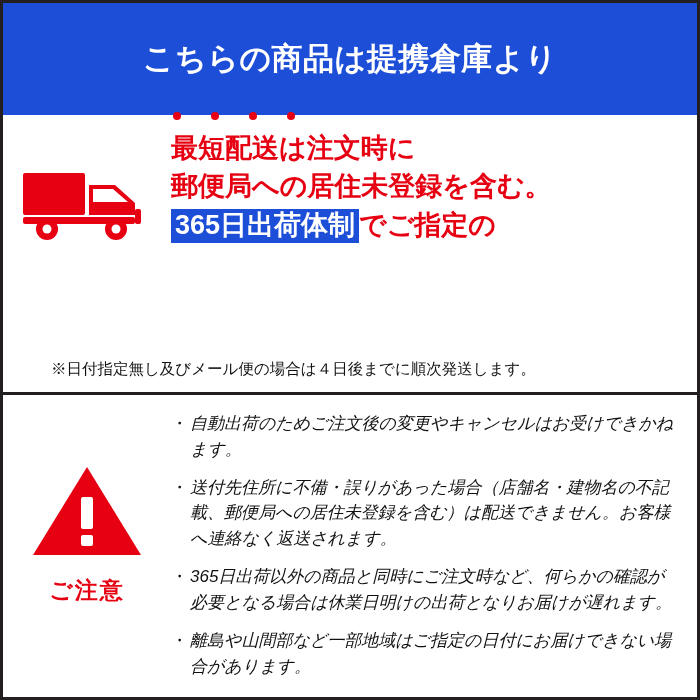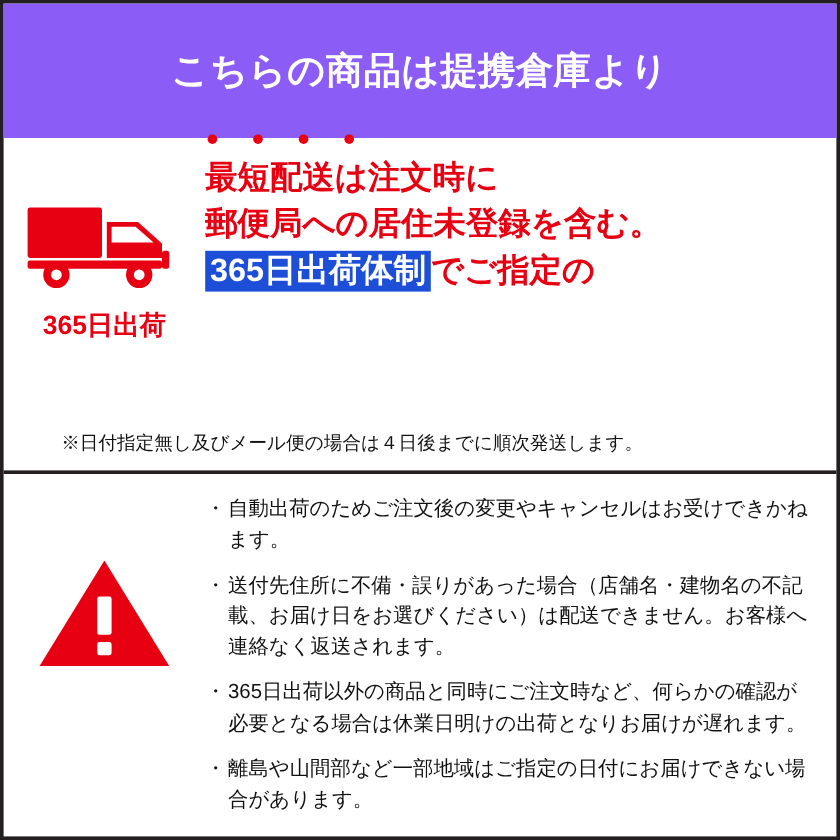--- a/index.html
+++ b/index.html
@@ -19,21 +19,21 @@
     height: 700px;
     box-sizing: border-box;
     border: 3px solid #231f20;
     display: flex;
     flex-direction: column;
     background: #ffffff;
   }
 
   
   .header {
-    background: #8b5cf6;
+    background: #1d4ed8;
     color: #ffffff;
     flex: 0 0 112px;
     display: flex;
     flex-direction: column;
     align-items: center;
     justify-content: center;
     letter-spacing: 0.5px;
   }
   .header-line {
     font-size: 31px;
@@ -157,20 +157,21 @@
     color: #111111;
   }
   .bullet {
     flex: 0 0 auto;
     margin-right: 2px;
     font-size: 17px;
     line-height: 1.52;
   }
   .caution-text {
     flex: 1 1 auto;
+    font-style: italic;
   }
 </style>
 </head>
 <body>
 
 <div class="banner">
 
   <div class="header">
     <div class="header-line">こちらの商品は提携倉庫より</div>
   </div>
@@ -194,21 +195,20 @@
               <rect x="114" y="42" width="6" height="15" rx="2"></rect>
             </g>
             <g>
               <circle cx="26" cy="62" r="11" fill="#e60012"></circle>
               <circle cx="26" cy="62" r="4.5" fill="#ffffff"></circle>
               <circle cx="95" cy="62" r="11" fill="#e60012"></circle>
               <circle cx="95" cy="62" r="4.5" fill="#ffffff"></circle>
             </g>
           </svg>
         </span>
-        <div class="truck-label">365日出荷</div>
       </div>
 
       <div class="mid-text">
         <div class="mid-line has-dots">
           <span class="dots">
             <span></span>
               <span></span>
               <span></span>
               <span></span>
           </span>
@@ -224,30 +224,31 @@
 
   <div class="caution">
     <div class="caution-col">
       <span>
         <svg width="112" height="96" viewBox="0 0 112 96" xmlns="http://www.w3.org/2000/svg">
           <path d="M56 4 L110 92 L2 92 Z" fill="#e60012"></path>
           <rect x="50" y="34" width="12" height="32" rx="2" fill="#ffffff"></rect>
           <rect x="50" y="72" width="12" height="11" rx="2" fill="#ffffff"></rect>
         </svg>
       </span>
+      <div class="caution-label">ご注意</div>
     </div>
 
     <div class="caution-list">
       <div class="caution-item">
         <span class="bullet">・</span>
         <span class="caution-text">自動出荷のためご注文後の変更やキャンセルはお受けできかねます。</span>
       </div>
       <div class="caution-item">
         <span class="bullet">・</span>
-        <span class="caution-text">送付先住所に不備・誤りがあった場合（店舗名・建物名の不記載、お届け日をお選びください）は配送できません。お客様へ連絡なく返送されます。</span>
+        <span class="caution-text">送付先住所に不備・誤りがあった場合（店舗名・建物名の不記載、郵便局への居住未登録を含む）は配送できません。お客様へ連絡なく返送されます。</span>
       </div>
       <div class="caution-item">
         <span class="bullet">・</span>
         <span class="caution-text">365日出荷以外の商品と同時にご注文時など、何らかの確認が必要となる場合は休業日明けの出荷となりお届けが遅れます。</span>
       </div>
       <div class="caution-item">
         <span class="bullet">・</span>
         <span class="caution-text">離島や山間部など一部地域はご指定の日付にお届けできない場合があります。</span>
       </div>
     </div>

